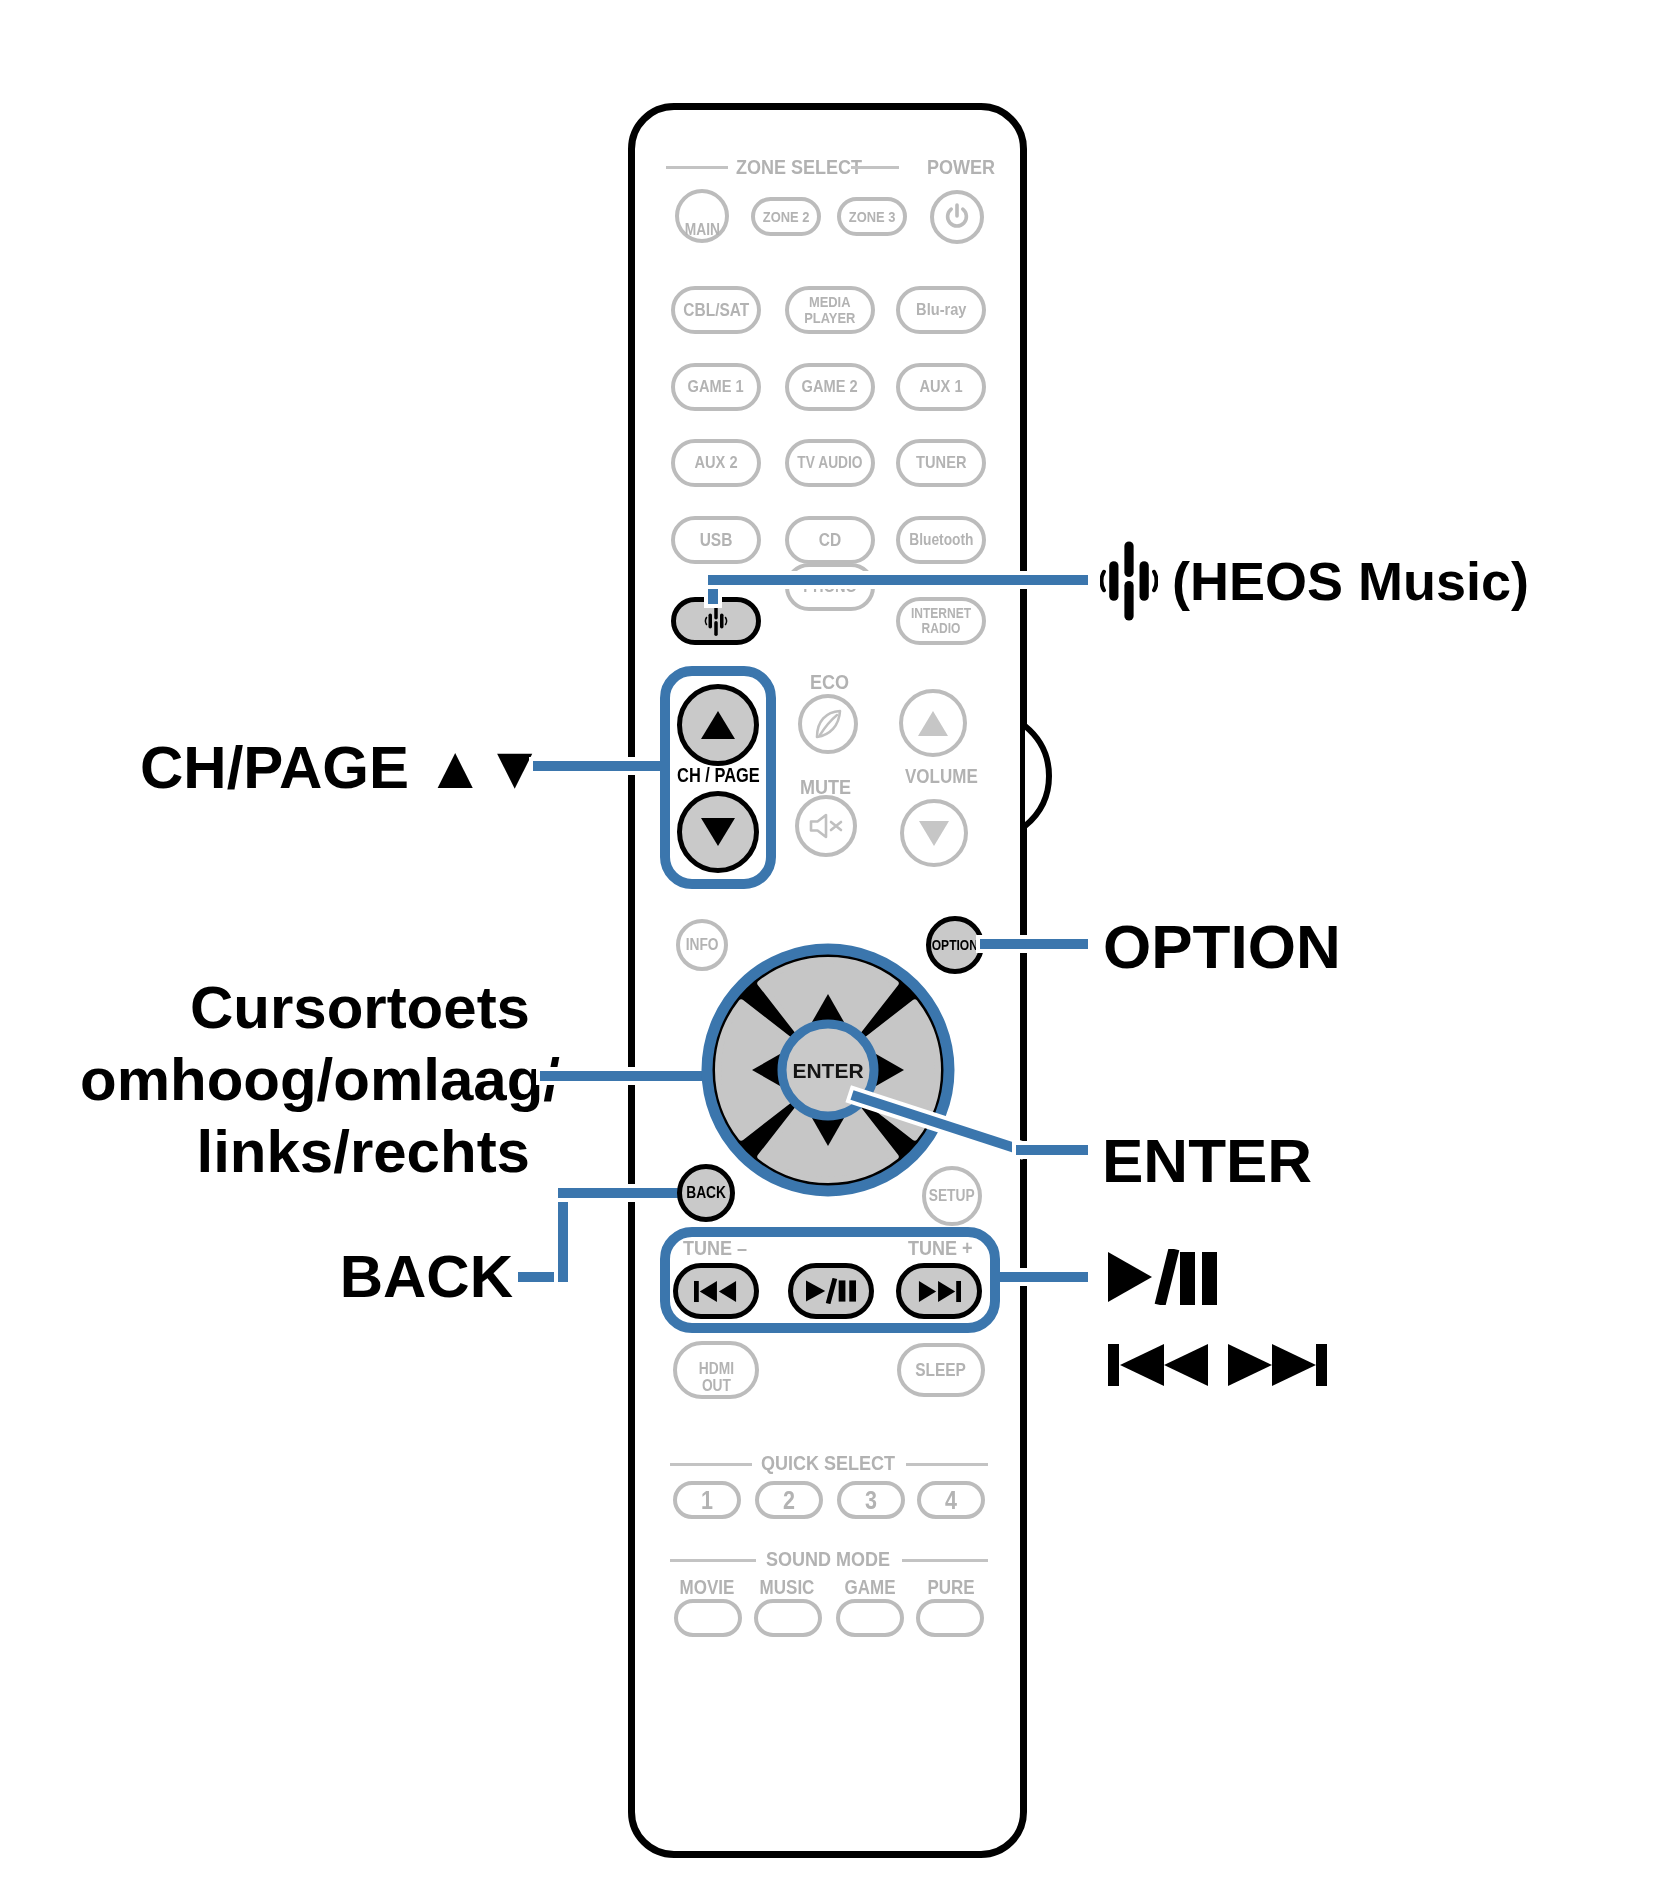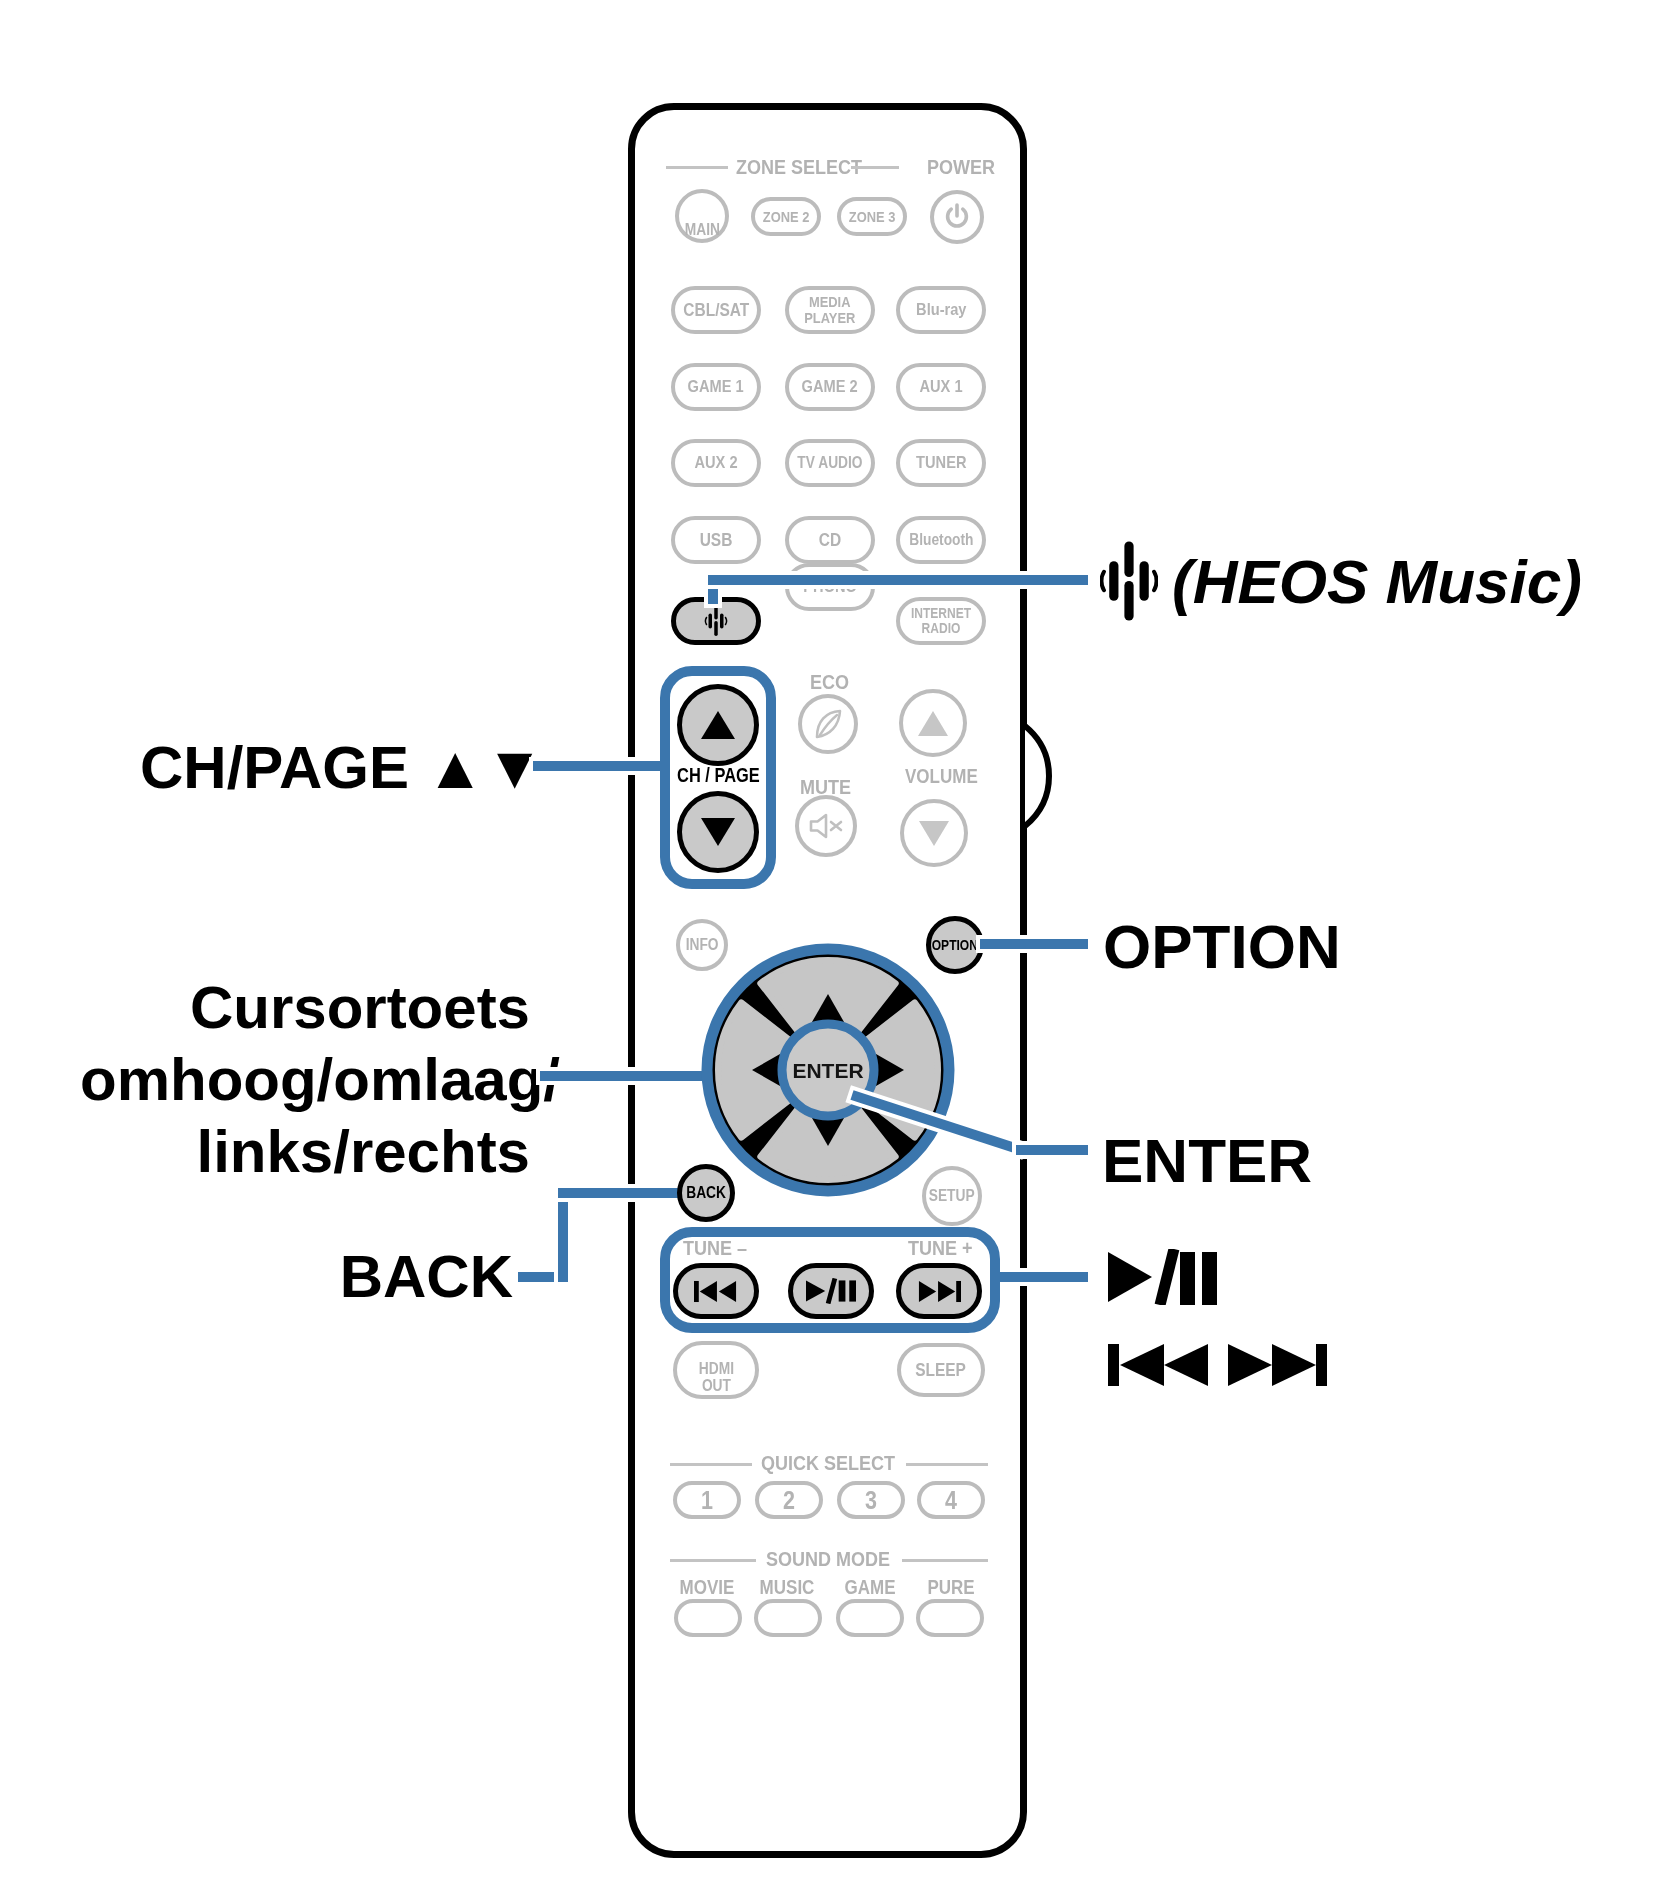--- a/index.html
+++ b/index.html
@@ -274,21 +274,21 @@
 
   <div class="lbl" style="left:1100px;top:540px;display:flex;align-items:center;gap:14px;">
     <svg width="58" height="82" viewBox="0 0 44 60">
       <rect x="18.5" y="0" width="7" height="27" rx="3.5" fill="#000"></rect>
       <rect x="18.5" y="30" width="7" height="30" rx="3.5" fill="#000"></rect>
       <rect x="7" y="15" width="7" height="30" rx="3.5" fill="#000"></rect>
       <rect x="30" y="15" width="7" height="30" rx="3.5" fill="#000"></rect>
       <path d="M3,23 C0.5,27 0.5,33 3,37" stroke="#000" stroke-width="3" fill="none" stroke-linecap="round"></path>
       <path d="M41,23 C43.5,27 43.5,33 41,37" stroke="#000" stroke-width="3" fill="none" stroke-linecap="round"></path>
     </svg>
-    <span style="font-size:62px;font-style:italic;">(HEOS Music)</span>
+    <span style="font-size:54px;">(HEOS Music)</span>
   </div>
 
   <div class="lbl" style="left:140px;top:733px;width:378px;text-align:right;font-size:60px;">CH/PAGE ▲▼</div>
 
   <div class="lbl" style="left:80px;top:972px;width:450px;text-align:right;font-size:60px;line-height:72px;">
     <div>Cursortoets</div>
     <div>omhoog/omlaag/</div>
     <div>links/rechts</div>
   </div>
 

